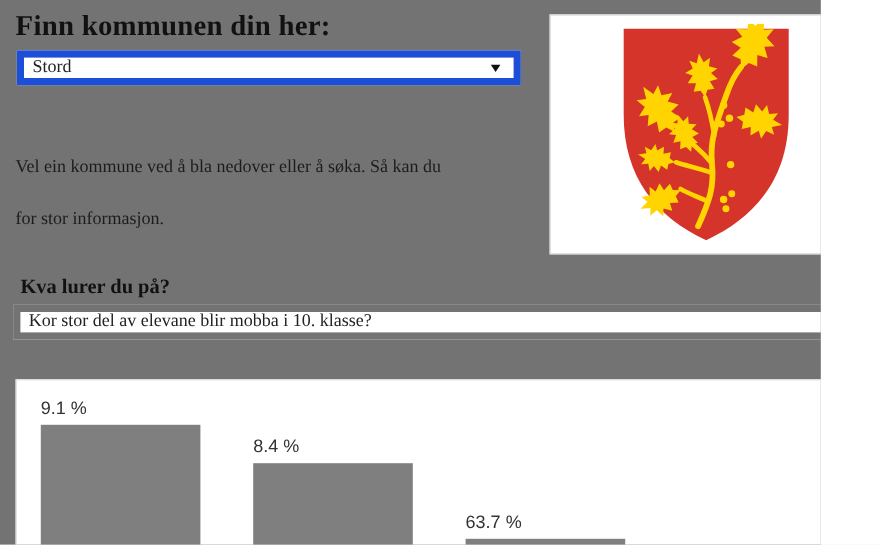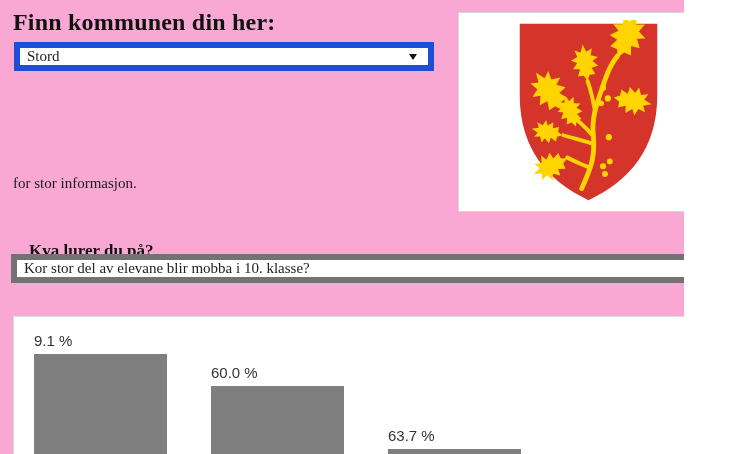--- a/index.html
+++ b/index.html
@@ -1,18 +1,18 @@
 <!DOCTYPE html>
 <html lang="nn" style="--bar-color: #7f7f7f; --shield-red: #d5342b; --shield-yellow: #ffd400;"><head>
 <meta charset="utf-8">
 <style>
   html,body{margin:0;padding:0;background:#fff;}
   .page{
     position:relative;width:684px;height:454px;overflow:hidden;
-    background:#f9a8d4;font-family:"Liberation Serif",serif;color:#1a1a1a;
+    background:#737373;font-family:"Liberation Serif",serif;color:#1a1a1a;
   }
   
   .main-title{
     position:absolute;left:13px;top:9px;margin:0;
     font-size:24px;font-weight:bold;letter-spacing:.2px;color:#111;
   }
   .dropdown{
     position:absolute;box-sizing:border-box;background:#fff;
     display:flex;align-items:center;cursor:pointer;
     font-size:15px;color:#222;
@@ -30,21 +30,21 @@
     font-size:15px;line-height:22px;color:#1c1c1c;
   }
   
   .coat-box{
     position:absolute;left:458px;top:12px;width:260px;height:200px;
     box-sizing:border-box;border:1px solid #d8d8d8;background:#fff;
     display:flex;align-items:center;justify-content:center;
   }
   
   .question-title{
-    position:absolute;left:13px;top:225px;margin:16px;
+    position:absolute;left:13px;top:225px;margin:4px;
     font-size:17px;font-weight:bold;color:#111;
   }
   .question-dd{left:11px;top:254px;width:705px;height:29px;border:6px solid #737373;}
   .question-dd .dd-arrow{margin-right:14px;}
   
   .chart-box{
     position:absolute;left:13px;top:316px;width:704px;height:150px;
     box-sizing:border-box;border:1px solid #dcdcdc;background:#fff;
   }
   .chart-area{position:absolute;left:0;top:0;width:100%;height:100%;}
@@ -60,21 +60,21 @@
 
 <div class="page">
 
   <h1 class="main-title">Finn kommunen din her:</h1>
 
   <div class="dropdown municipality-dd">
     <span class="dd-text">Stord</span>
     <span class="dd-arrow"></span>
   </div>
 
-  <p class="intro-text"><br>
+  <p class="intro-text"><span>Vel ein kommune ved å bla nedover eller å søka. Så kan du</span><br>
     <br>
     <span>for stor informasjon.</span></p>
 
   <div class="coat-box">
     <svg width="147" height="184" viewBox="0 0 150 190" aria-hidden="true">
       <defs>
         <path id="leaf" fill="var(--shield-yellow,#ffd400)" d="M0,0 L3,-6 L9,-6 L6,-13 L13,-14 L8,-20 L14,-23 L7,-26 L9,-33 L3,-30 L0,-38 L-3,-30 L-9,-33 L-7,-26 L-14,-23 L-8,-20 L-13,-14 L-6,-13 L-9,-6 L-3,-6 Z"></path>
       </defs>
       <path fill="var(--shield-red,#d5342b)" d="M4,4 H146 V78 C146,132 118,166 75,186 C32,166 4,132 4,78 Z"></path>
       <g fill="none" stroke="var(--shield-yellow,#ffd400)" stroke-width="5" stroke-linecap="round">
@@ -112,21 +112,21 @@
     <span class="dd-arrow"></span>
   </div>
 
   <div class="chart-box">
     <div class="chart-area">
       <div class="bar-group" style="left: 20px; top: 15px;">
         <div class="bar-label">9.1 %</div>
         <div class="bar" style="height: 410px;"></div>
       </div>
       <div class="bar-group" style="left: 197px; top: 47px;">
-        <div class="bar-label">60.0 %</div>
+        <div class="bar-label">8.4 %</div>
         <div class="bar" style="height: 378px;"></div>
       </div>
       <div class="bar-group" style="left: 374px; top: 110px;">
         <div class="bar-label">63.7 %</div>
         <div class="bar" style="height: 315px;"></div>
       </div>
     </div>
   </div>
 
 </div>

